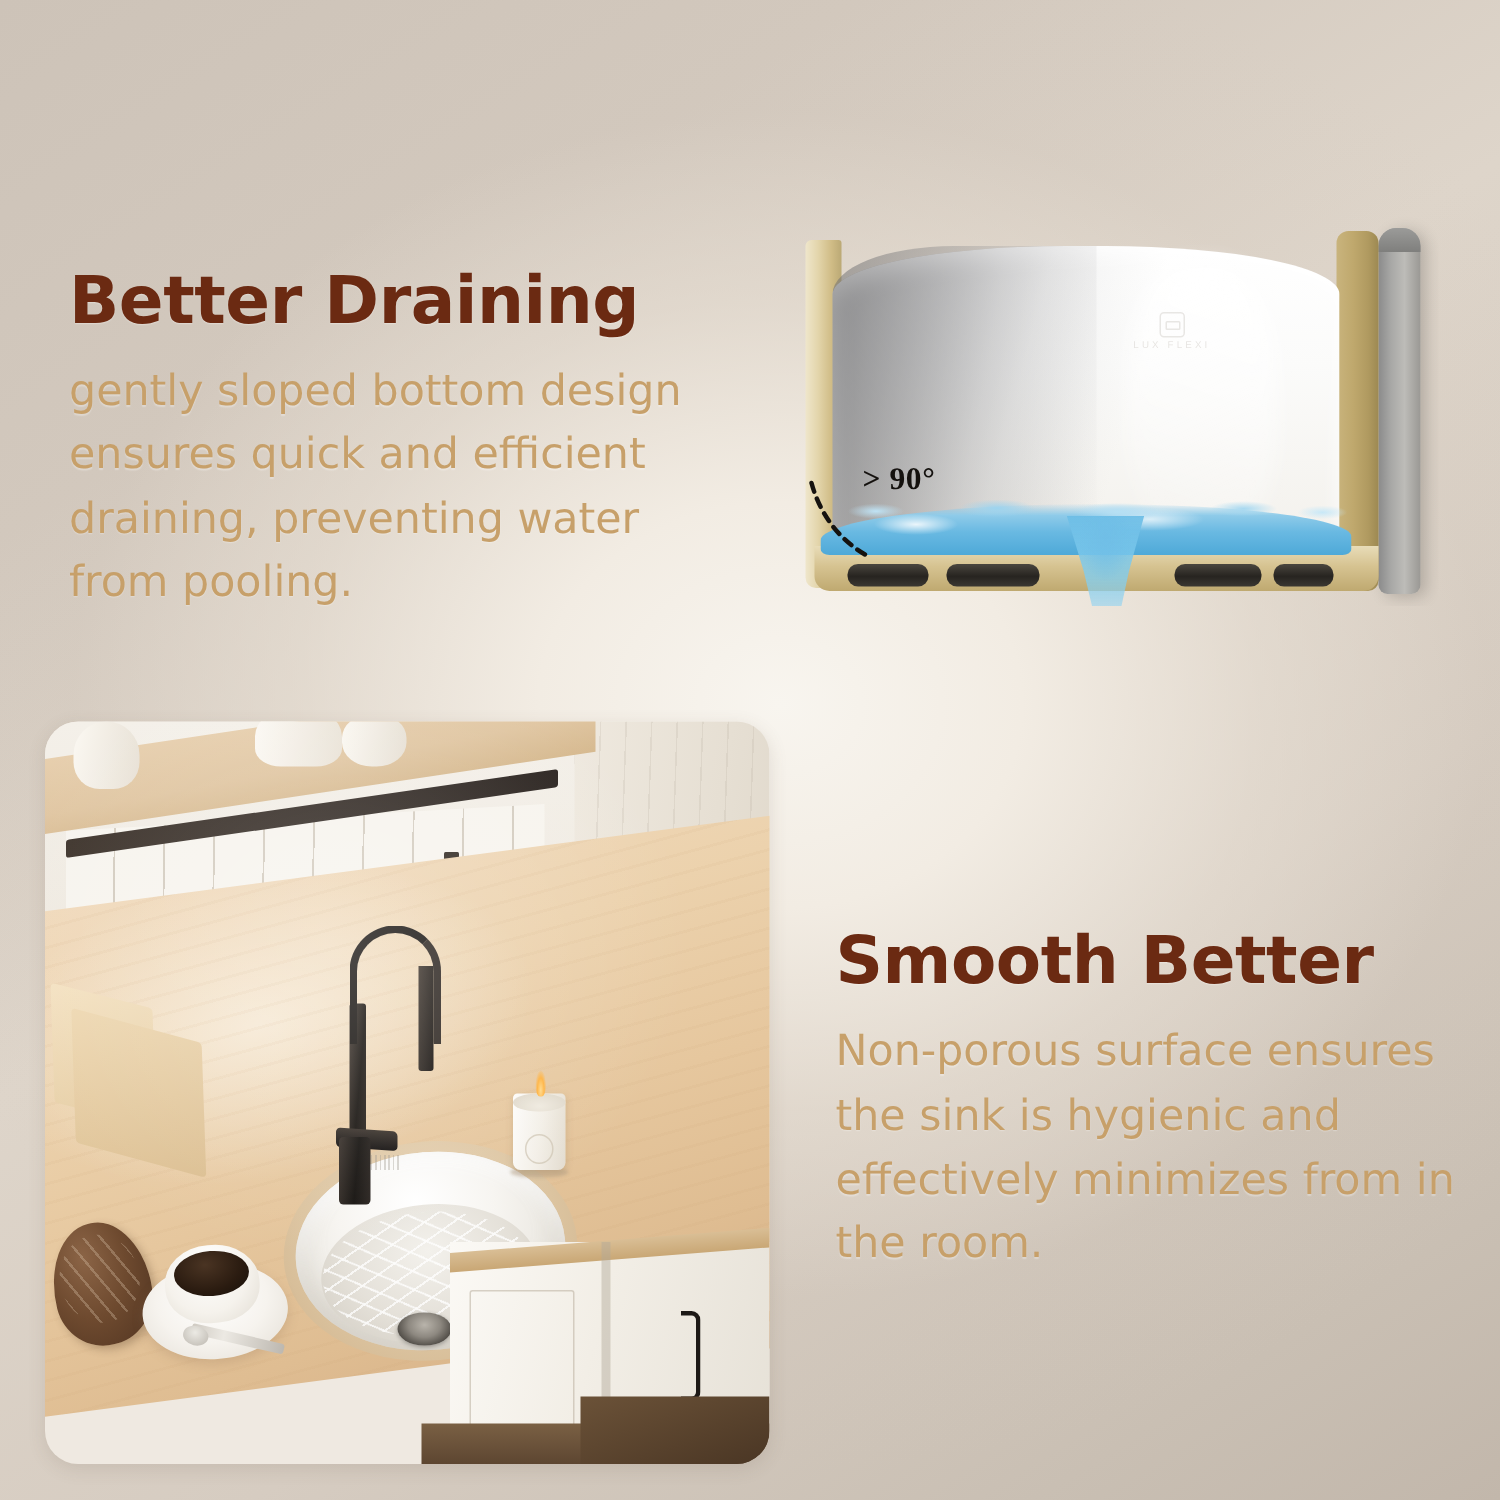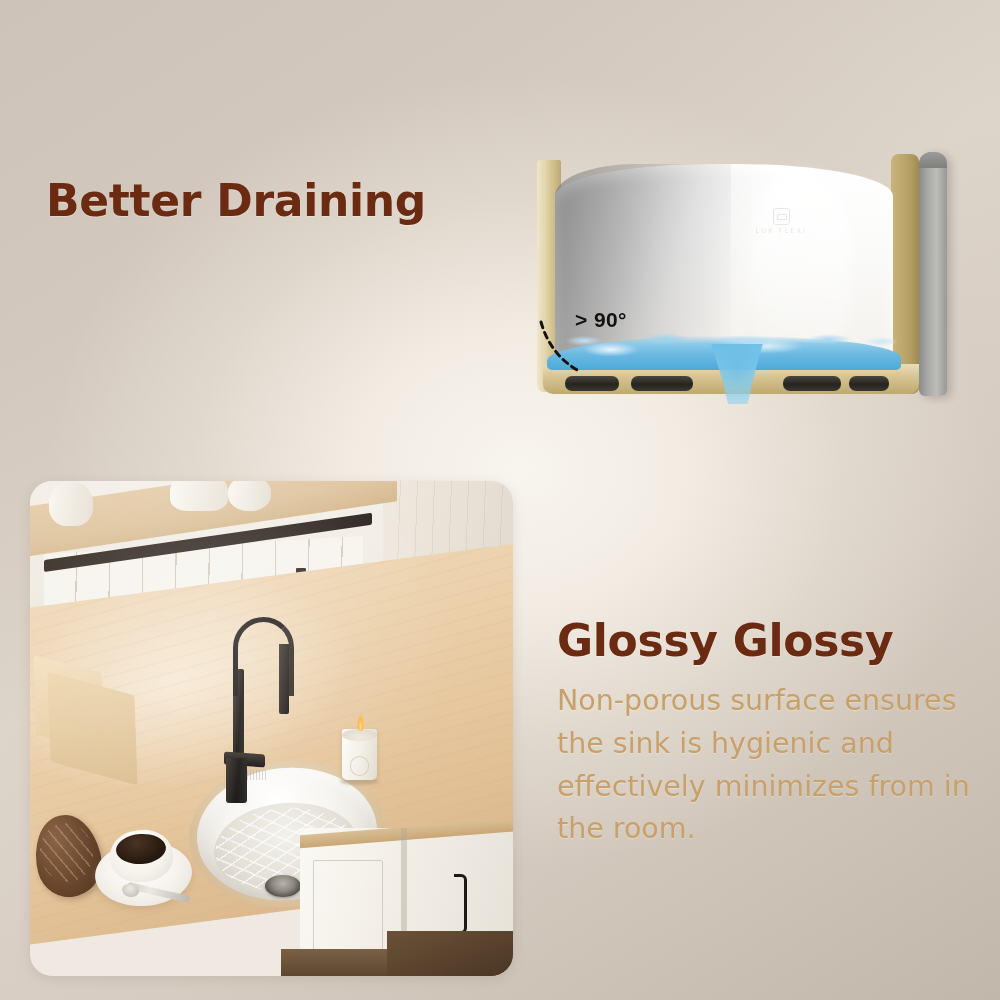--- a/index.html
+++ b/index.html
@@ -149,21 +149,21 @@
     background:linear-gradient(180deg,#4a463f 0%,#272420 55%,#3a3732 100%);
   }
   .slot.s1{left:46px;width:54px;}
   .slot.s2{left:112px;width:62px;}
   .slot.s3{left:264px;width:58px;}
   .slot.s4{left:330px;width:40px;}
 
   
   .angle-label{
     position:absolute;left:56px;bottom:72px;
-    font-family:Liberation Sans, sans-serif;font-weight:bold;font-size:21px;color:#14110e;
+    font-family:Liberation Serif, serif;font-weight:bold;font-size:21px;color:#14110e;
     letter-spacing:0.4px;
   }
   .angle-arc{position:absolute;left:18px;bottom:26px;width:74px;height:62px;}
 
   
   .photo{
     position:absolute;left:30px;top:481px;width:483px;height:495px;
     border-radius:22px;overflow:hidden;
     background:#efe9e1;
     box-shadow:0 3px 12px rgba(90,75,60,0.13);
@@ -301,20 +301,21 @@
   .ph-light{left:0;top:0;width:100%;height:100%;pointer-events:none;
     background:radial-gradient(ellipse 340px 300px at 40% 30%, rgba(255,255,255,0.22), rgba(255,255,255,0) 70%);}
 </style>
 </head>
 <body>
 
 <div id="poster">
 
   <div class="txt-left">
     <h2 class="headline">Better Draining</h2>
+    <p class="body-copy">gently sloped bottom design ensures quick and efficient draining, preventing water from pooling.</p>
   </div>
 
   <div class="sink-fig">
     <div class="sink-stage">
 
       <div class="shell-right"></div>
       <div class="rim-left"></div>
       <div class="rim-right"></div>
       <div class="rim-bottom"></div>
 
@@ -396,17 +397,17 @@
     <div class="ph cab-seam"></div>
     <div class="ph cab-panel"></div>
     <div class="ph cab-handle"></div>
     <div class="ph floor"></div>
     <div class="ph floor-dark"></div>
 
     <div class="ph ph-light"></div>
   </div>
 
   <div class="txt-right">
-    <h2 class="headline">Glossy Glossy</h2>
+    <h2 class="headline">Smooth Better</h2>
     <p class="body-copy">Non-porous surface ensures the sink is hygienic and effectively minimizes from in the room.</p>
   </div>
 
 </div>
 
 </body></html>

